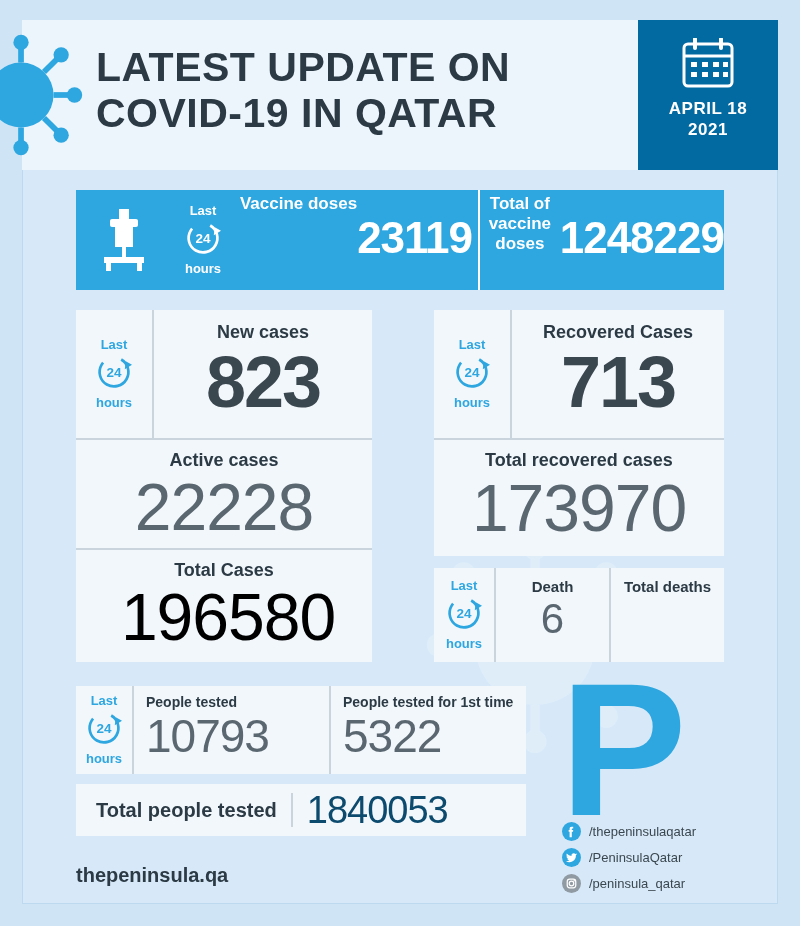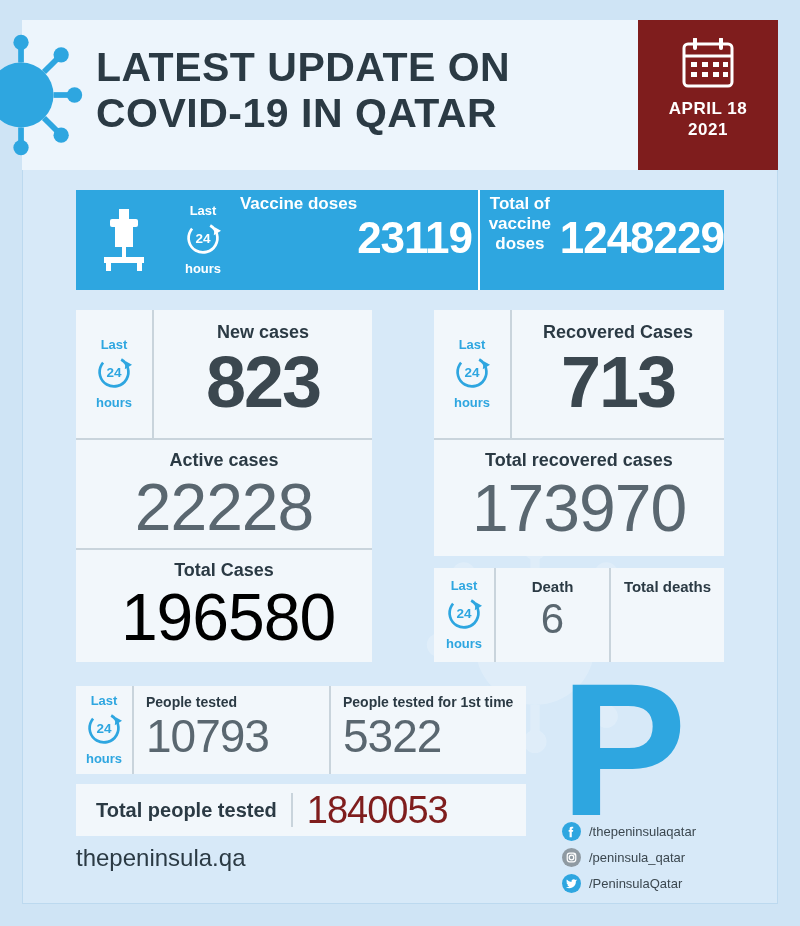--- a/index.html
+++ b/index.html
@@ -41,21 +41,21 @@
     font-size: 41px;
     line-height: 46px;
     font-weight: bold;
     color: #2b3a44;
     letter-spacing: 0.5px;
   }
   .date-box {
     position: absolute;
     right: 22px; top: 20px;
     width: 140px; height: 150px;
-    background: #7f1d1d;
+    background: #0369a1;
     color: #fff;
     text-align: center;
     padding-top: 18px;
   }
   .cal-icon { width: 54px; height: 50px; margin: 0 auto 10px; display:block; }
   .date-text {
     font-size: 17px; font-weight: bold; line-height: 21px;
     letter-spacing: 0.5px;
   }
 
@@ -124,36 +124,36 @@
   .tcol.sep { border-left: 2px solid #c9d4dc; }
   .tcol .lbl { font-size: 14px; font-weight: bold; color:#2b3a44; }
   .tcol .num { font-size: 46px; color:#5a6770; line-height: 52px; letter-spacing: -1px;}
 
   .total-tested-card {
     left: 76px; top: 784px; width: 450px; height: 52px;
     display:flex; align-items:center;text-align:center;
   }
   .total-tested-card .lbl { font-size: 20px; font-weight:bold; color:#2b3a44; padding-left: 20px; flex: 0 0 auto;}
   .total-tested-card .divider { width: 2px; height: 34px; background:#c9d4dc; margin: 0 14px;}
-  .total-tested-card .num { font-size: 38px; color:#7f1d1d; letter-spacing:-1px; }
+  .total-tested-card .num { font-size: 38px; color:#0c4a6e; letter-spacing:-1px; }
 
   
   .p-logo {
     position: absolute; left: 560px; top: 684px;
     width: 140px; height: 130px;
     color: #2ea6e0;
     font-size: 190px; font-weight: bold; line-height: 130px;
     font-family: "Liberation Sans", sans-serif;
   }
   .socials { position: absolute; left: 562px; top: 822px; width: 220px; }
   .social-row { display:flex; align-items:center; margin-bottom: 7px; }
   .social-row .ic { width: 19px; height: 19px; margin-right: 8px; }
   .social-row .txt { font-size: 13px; color: #3b474f; }
 
-  .site { position: absolute; left: 76px; top: 844px; font-size: 24px; font-weight: normal; color: #2b3a44; }
+  .site { position: absolute; left: 76px; top: 864px; font-size: 20px; font-weight: bold; color: #2b3a44; }
 
   
   .ghost { position:absolute; left: 420px; top: 530px; opacity: .20; }
 </style>
 </head>
 <body>
 
 <div class="page">
 
   <div class="inner-panel"></div>
@@ -366,30 +366,30 @@
   <div class="socials">
     <div class="social-row">
       <svg class="ic" viewBox="0 0 20 20">
         <circle cx="10" cy="10" r="10" fill="#2ea6e0"></circle>
         <path d="M11.6 10.3h-1.3V16H8v-5.7H7V8.5h1V7.3c0-1.2.6-2.2 2.2-2.2h1.6v1.8h-1c-.4 0-.5.2-.5.5v1.1h1.5l-.2 1.8z" fill="#fff"></path>
       </svg>
       <span class="txt">/thepeninsulaqatar</span>
     </div>
     <div class="social-row">
       <svg class="ic" viewBox="0 0 20 20">
+        <circle cx="10" cy="10" r="10" fill="#2ea6e0"></circle>
+        <path d="M16 6.7c-.4.2-.9.3-1.4.4.5-.3.9-.8 1.1-1.4-.5.3-1 .5-1.6.6a2.4 2.4 0 0 0-4.1 2.2A6.9 6.9 0 0 1 5 5.9a2.4 2.4 0 0 0 .8 3.2c-.4 0-.8-.1-1.1-.3 0 1.2.8 2.2 1.9 2.4-.3.1-.7.1-1.1 0a2.4 2.4 0 0 0 2.3 1.7A4.9 4.9 0 0 1 4 13.9a6.9 6.9 0 0 0 10.6-6.2c.5-.3.9-.7 1.4-1z" fill="#fff"></path>
+      </svg>
+      <span class="txt">/PeninsulaQatar</span>
+    </div>
+    <div class="social-row">
+      <svg class="ic" viewBox="0 0 20 20">
         <circle cx="10" cy="10" r="10" fill="#8f9aa2"></circle>
         <rect x="5.5" y="5.5" width="9" height="9" rx="2.6" fill="none" stroke="#fff" stroke-width="1.3"></rect>
         <circle cx="10" cy="10" r="2.4" fill="none" stroke="#fff" stroke-width="1.3"></circle>
         <circle cx="12.8" cy="7.2" r="0.8" fill="#fff"></circle>
       </svg>
       <span class="txt">/peninsula_qatar</span>
     </div>
-    <div class="social-row">
-      <svg class="ic" viewBox="0 0 20 20">
-        <circle cx="10" cy="10" r="10" fill="#2ea6e0"></circle>
-        <path d="M16 6.7c-.4.2-.9.3-1.4.4.5-.3.9-.8 1.1-1.4-.5.3-1 .5-1.6.6a2.4 2.4 0 0 0-4.1 2.2A6.9 6.9 0 0 1 5 5.9a2.4 2.4 0 0 0 .8 3.2c-.4 0-.8-.1-1.1-.3 0 1.2.8 2.2 1.9 2.4-.3.1-.7.1-1.1 0a2.4 2.4 0 0 0 2.3 1.7A4.9 4.9 0 0 1 4 13.9a6.9 6.9 0 0 0 10.6-6.2c.5-.3.9-.7 1.4-1z" fill="#fff"></path>
-      </svg>
-      <span class="txt">/PeninsulaQatar</span>
-    </div>
   </div>
 
   <div class="site">thepeninsula.qa</div>
 </div>
 
 </body></html>

